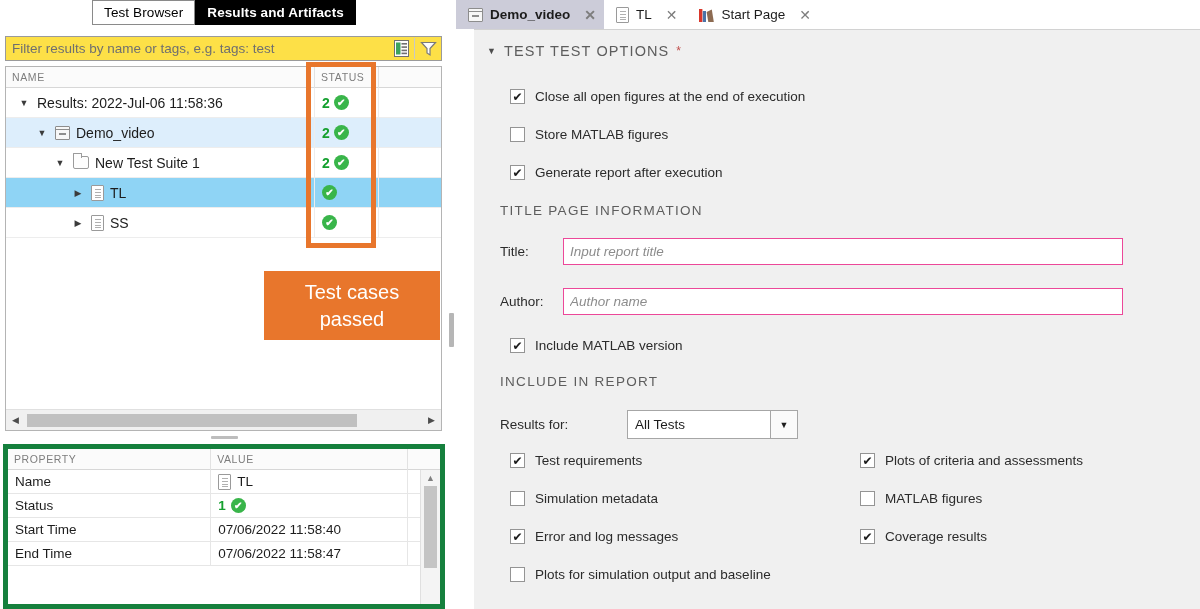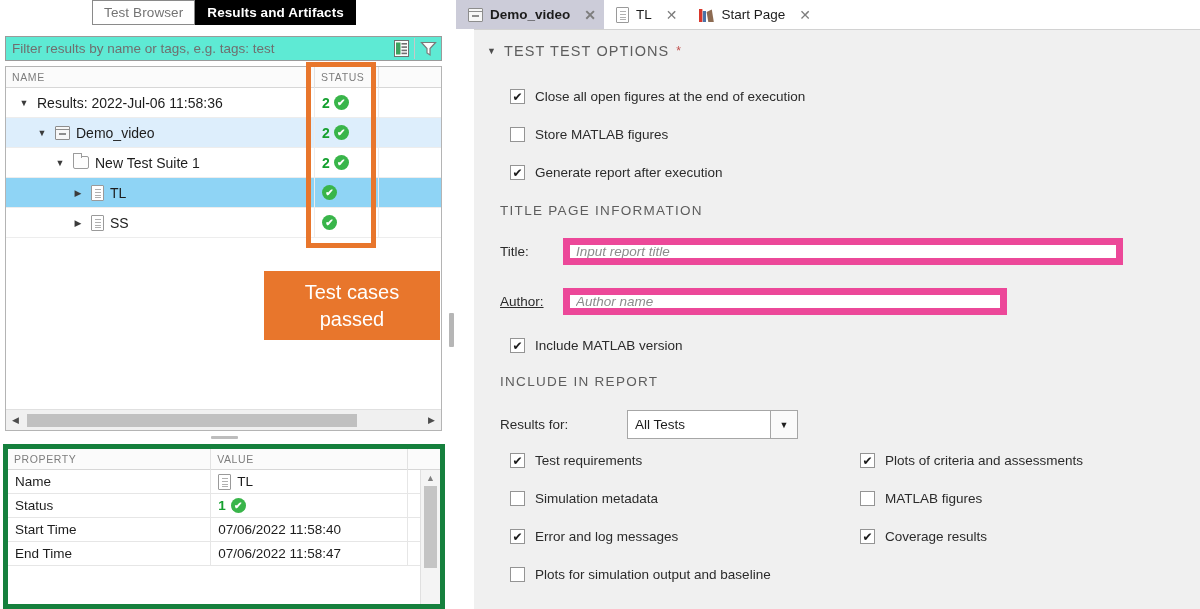--- a/index.html
+++ b/index.html
@@ -18,29 +18,29 @@
   
   #left-tabs {
     position: absolute; left: 0; top: 0; width: 448px; height: 30px;
     background: #ffffff;
     display: flex; justify-content: center; align-items: flex-start;
   }
   .ltab {
     height: 25px; line-height: 24px; padding: 0 11px;
     font-size: 13.5px; letter-spacing: .1px;
     border: 1px solid #8a8a8a;
-    background: #ffffff; color: #737373;
+    background: #ffffff; color: #000000;
     cursor: pointer; white-space: nowrap;
   }
   .ltab.active { background: #000000; color: #ffffff; font-weight: bold; border-color: #000; }
 
   
   #filter-row {
     position: absolute; left: 5px; top: 36px; width: 437px; height: 25px;
-    border: 1px solid #9a9a9a; background: #5eead4;
+    border: 1px solid #9a9a9a; background: #fde047;
     display: flex; align-items: center;
   }
   #filter-input {
     flex: 1; height: 23px; border: none; outline: none;
     padding: 0 6px; font-size: 13.5px; color: #6f6f6f;
     font-family: "Liberation Sans", sans-serif; background: transparent;
   }
   #filter-input::placeholder { color: #6f6f6f; opacity: 1; }
   .fbtn { width: 26px; height: 23px; display: flex; align-items: center; justify-content: center; cursor: pointer; }
   .fsep { width: 1px; height: 21px; background: #c8c8c8; }
@@ -203,21 +203,21 @@
     font-size: 12px; color: #1a1a1a; line-height: 1; flex: 0 0 15px; cursor: pointer;
   }
   .chk-label { font-size: 13.5px; color: #2b2b2b; white-space: nowrap; }
 
   .sub-head {
     position: absolute; font-size: 13.5px; color: #5d5d5d; letter-spacing: 1.3px; white-space: nowrap;
   }
   .field-row { position: absolute; display: flex; align-items: center; }
   .field-label { font-size: 13.5px; color: #2b2b2b; }
   .tf {
-    border: 7px solid #ec4899; background: #ffffff; height: 27px;
+    border: 1px solid #ec4899; background: #ffffff; height: 27px;
     font-size: 13.5px; font-style: italic; color: #8c8c8c;
     padding: 0 6px; outline: none; font-family: "Liberation Sans", sans-serif;
   }
   .tf::placeholder { color: #8c8c8c; font-style: italic; opacity: 1; }
   #combo { display: flex; height: 29px; border: 1px solid #a6a6a6; background: #fff; }
   #combo .val {
     width: 142px; height: 27px; line-height: 27px; font-size: 13.5px;
     color: #1d1d1d; padding-left: 7px; overflow: hidden; white-space: nowrap;
   }
   #combo .arrow {
@@ -475,22 +475,22 @@
       </div>
 
       <div class="sub-head" style="left:26px; top:173px;">TITLE PAGE INFORMATION</div>
 
       <div class="field-row" style="left:26px; top:208px;">
         <span class="field-label" style="width:63px;">Title:</span>
         <input class="tf" style="width: 560px;" type="text" placeholder="Input report title">
       </div>
 
       <div class="field-row" style="left:26px; top:258px;">
-        <span class="field-label" style="width:63px;text-decoration:underline;">Author:</span>
-        <input class="tf" style="width: 444px;" type="text" placeholder="Author name">
+        <span class="field-label" style="width:63px;">Author:</span>
+        <input class="tf" style="width: 560px;" type="text" placeholder="Author name">
       </div>
 
       <div class="chk-row" style="left:36px; top:308px;">
         <span class="cb">✔</span>
         <span class="chk-label">Include MATLAB version</span>
       </div>
 
       <div class="sub-head" style="left:26px; top:344px;">INCLUDE IN REPORT</div>
 
       <div class="field-row" style="left:26px; top:380px;gap:35px;">

